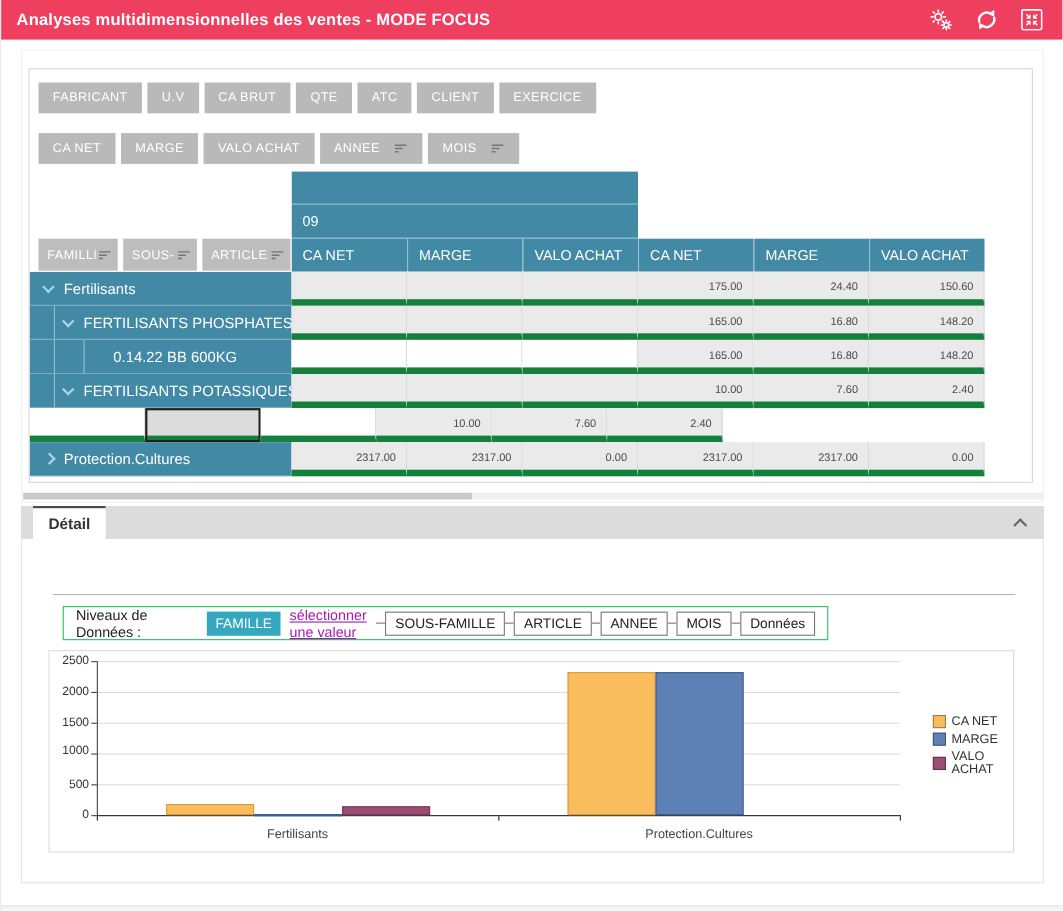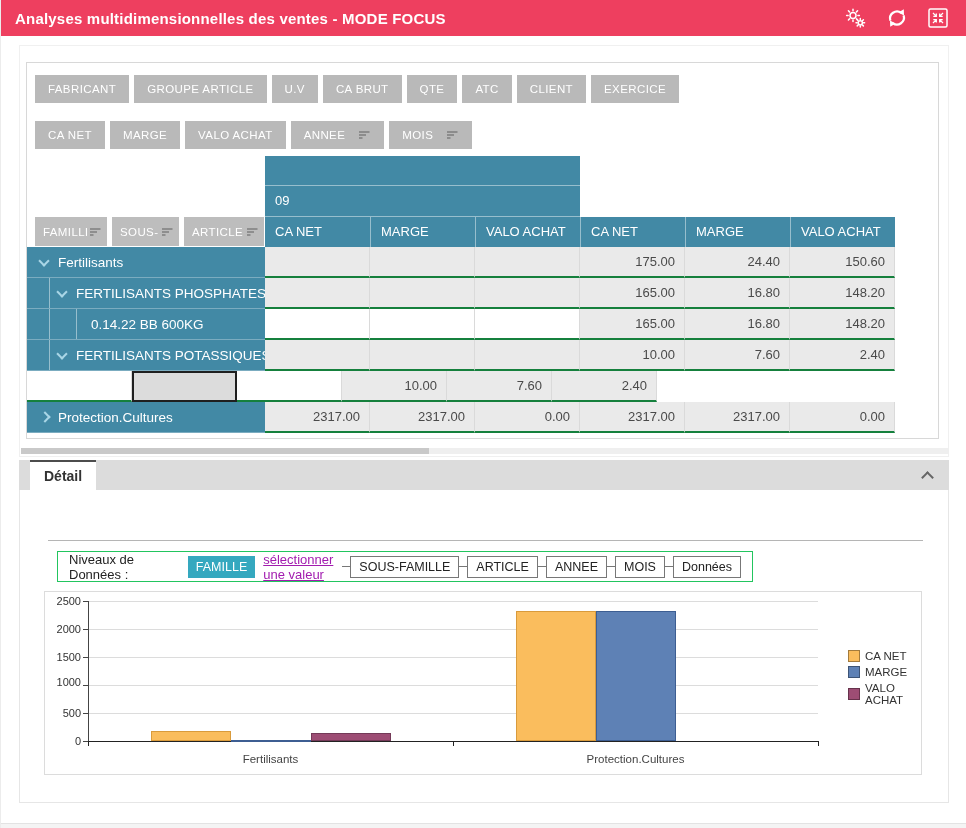--- a/index.html
+++ b/index.html
@@ -55,23 +55,23 @@
   .rhead{width:238px;flex:none;box-sizing:border-box;background:#4289a5;color:#fff;font-size:13.5px;
          display:flex;align-items:center;border-bottom:1px solid rgba(255,255,255,.3);cursor:pointer;}
   .indent{align-self:stretch;flex:none;border-right:1px solid rgba(255,255,255,.45);}
   .i1{width:22px;}
   .i2{width:26px;}
   .chev{flex:none;width:6px;height:6px;border-right:2px solid #a9d6e6;border-bottom:2px solid #a9d6e6;cursor:pointer;}
   .chev.open{transform:rotate(45deg);margin:-3px 10px 0 13px;}
   .chev.closed{transform:rotate(-45deg);margin:0 9px 0 14px;}
   .chev.lv2{margin-left:8px;}
   .rlabel{white-space:nowrap;overflow:hidden;}
-  .rlabel.leaf{margin-left:14px;}
+  .rlabel.leaf{margin-left:26px;}
   .dcell{width:105px;height:31px;flex:none;box-sizing:border-box;border-right:1px solid #dadada;
-         border-bottom:2px solid #15803d;font-size:13px;color:#4a4a4a;text-align:right;
+         border-bottom:6px solid #15803d;font-size:10px;color:#4a4a4a;text-align:right;
          padding-right:9px;line-height:30px;cursor:cell;}
   .bg-g{background:#eaeaea;}
   .bg-w{background:#fff;}
   .sel{background:#dcdcdc;outline:2px solid #1f1f1f;outline-offset:-2px;}
 
   
   .detail-bar{position:absolute;left:18px;top:460px;width:930px;height:30px;background:#dcdcdc;}
   .detail-tab{position:absolute;left:11px;top:0;height:30px;background:#fff;border-top:2px solid #4c4c4c;
               box-sizing:border-box;display:flex;align-items:center;padding:0 14px;
               font-size:14px;font-weight:bold;color:#333;}
@@ -146,23 +146,20 @@
       </g>
     </svg>
   </div>
 </div>
 
 <div class="pivot-outer">
   <div class="pivot-panel">
     <div class="dimrow r1">
         <div class="dimbtn">
           <span class="lbl">FABRICANT</span>
-        </div>
-        <div class="dimbtn">
-          <span class="lbl">GROUPE ARTICLE</span>
         </div>
         <div class="dimbtn">
           <span class="lbl">U.V</span>
         </div>
         <div class="dimbtn">
           <span class="lbl">CA BRUT</span>
         </div>
         <div class="dimbtn">
           <span class="lbl">QTE</span>
         </div>

